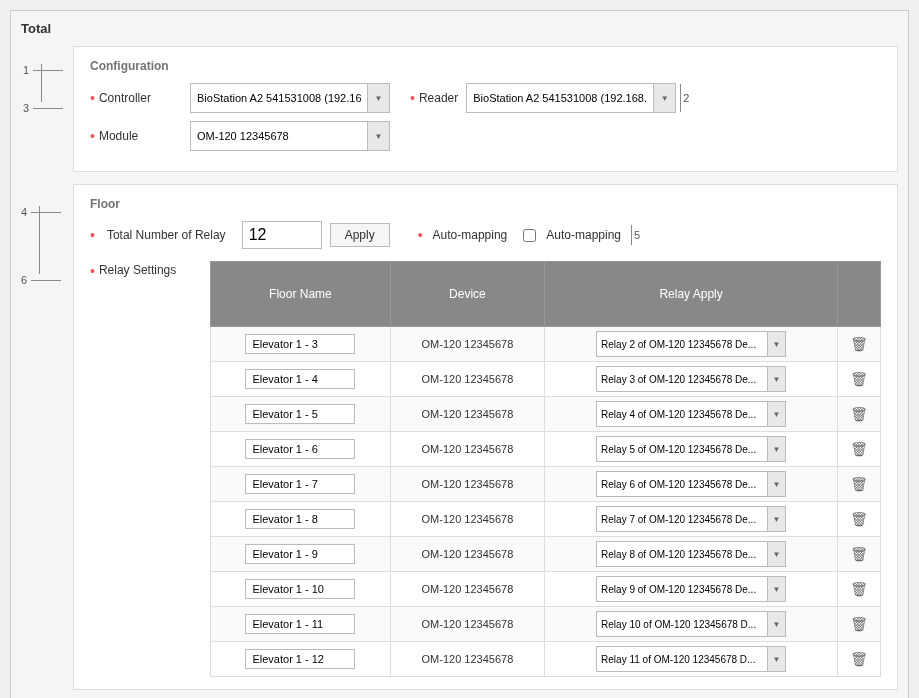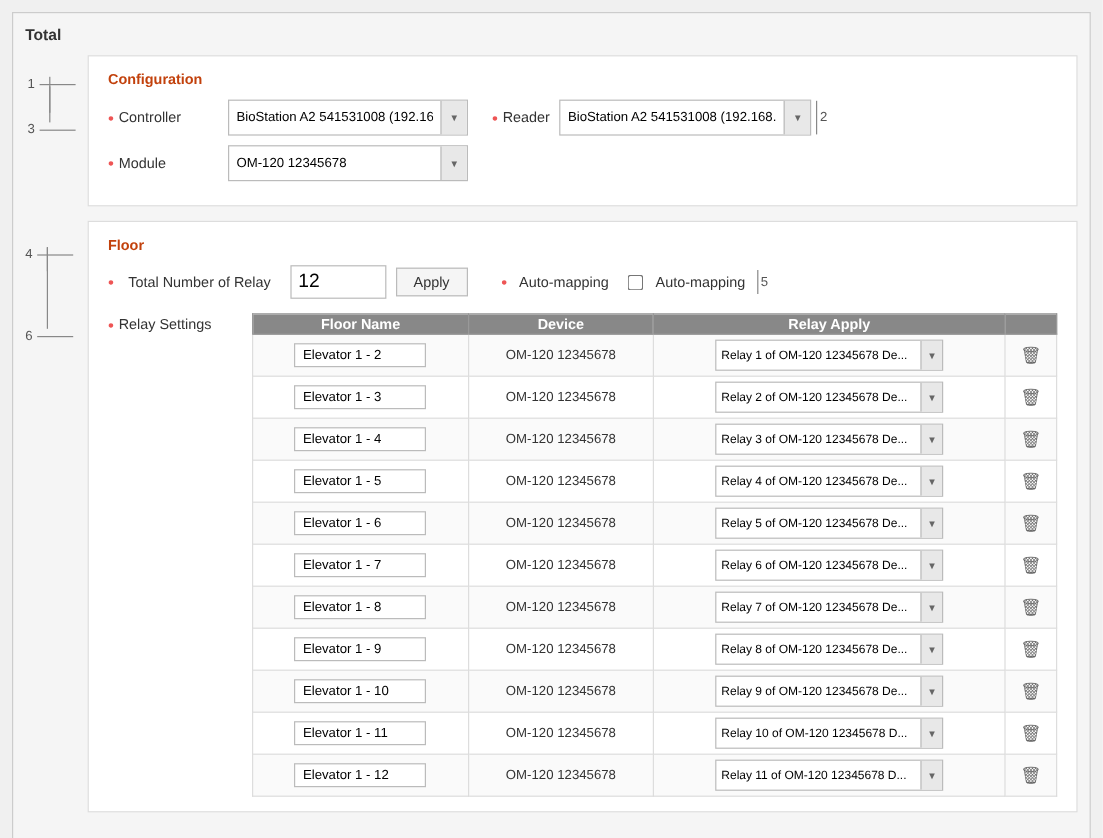--- a/index.html
+++ b/index.html
@@ -24,21 +24,21 @@
     .section {
       background: #fff;
       border: 1px solid #ddd;
       margin-bottom: 12px;
       padding: 12px 16px;
       position: relative;
     }
     .section-title {
       font-size: 12px;
       font-weight: bold;
-      color: #c2410c;
+      color: #737373;
       margin-bottom: 10px;
     }
     .config-row {
       display: flex;
       align-items: center;
       margin-bottom: 8px;
       position: relative;
     }
     .field-label {
       display: flex;
@@ -134,23 +134,23 @@
       color: #333;
     }
     .floor-table {
       flex: 1;
       border-collapse: collapse;
       border: 1px solid #ccc;
     }
     .floor-table th {
       background: #888;
       color: #fff;
-      padding: 1px 10px;
-      font-size: 12px;
-      font-weight: bold;
+      padding: 25px 10px;
+      font-size: 12px;
+      font-weight: normal;
       border: 1px solid #999;
     }
     .floor-table td {
       padding: 4px 8px;
       border: 1px solid #ddd;
       text-align: center;
       vertical-align: middle;
       background: #fff;
     }
     .floor-table tr:nth-child(odd) td {
@@ -308,31 +308,20 @@
           <thead>
             <tr>
               <th>Floor Name</th>
               <th>Device</th>
               <th>Relay Apply</th>
               <th style="width:30px;"></th>
             </tr>
           </thead>
           <tbody id="floor-table-body">
               <tr>
-                <td><input type="text" class="floor-name-input" value="Elevator 1 - 2" style=""></td>
-                <td style="font-size: 11px;">OM-120 12345678</td>
-                <td>
-                  <div class="relay-select-wrapper">
-                    <select><option>Relay 1 of OM-120 12345678 De...</option></select>
-                    <div class="select-arrow"></div>
-                  </div>
-                </td>
-                <td><button class="delete-btn">🗑</button></td>
-              </tr>
-              <tr>
                 <td><input type="text" class="floor-name-input" value="Elevator 1 - 3" style=""></td>
                 <td style="font-size: 11px;">OM-120 12345678</td>
                 <td>
                   <div class="relay-select-wrapper">
                     <select><option>Relay 2 of OM-120 12345678 De...</option></select>
                     <div class="select-arrow"></div>
                   </div>
                 </td>
                 <td><button class="delete-btn">🗑</button></td>
               </tr>

